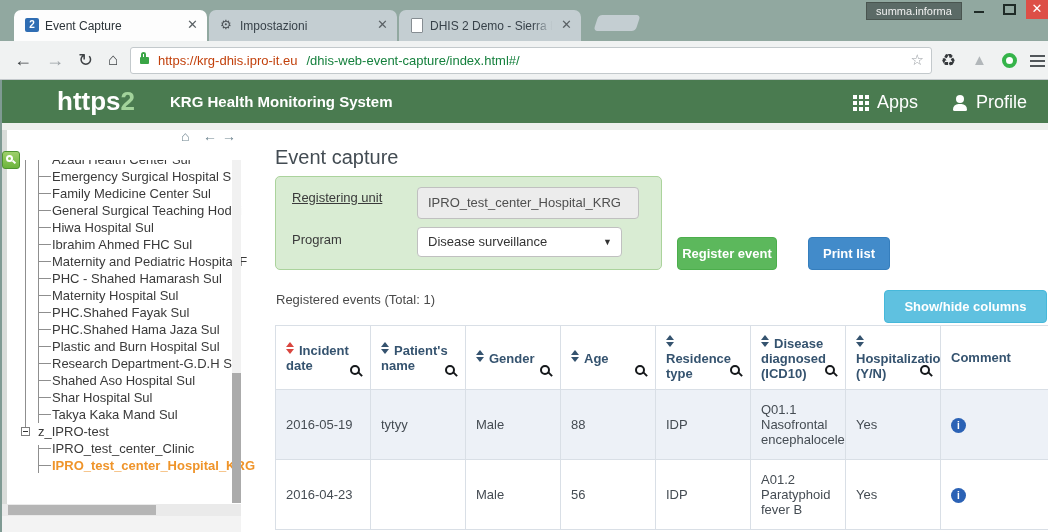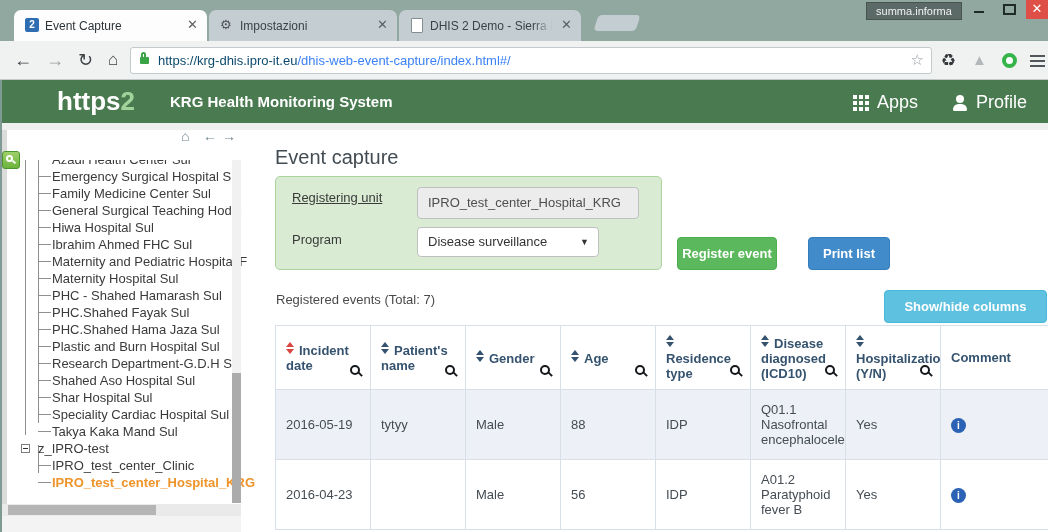--- a/index.html
+++ b/index.html
@@ -27,22 +27,22 @@
   .tab3-fade{position:absolute;right:22px;top:0;width:26px;height:100%;background:linear-gradient(to right,rgba(196,206,210,0),#c4ced2 75%);}
   .newtab-stub{position:absolute;left:596px;top:15px;width:42px;height:16px;background:#c4ced2;border-radius:4px;transform:skewX(-18deg);}
 
   
   .toolbar{position:absolute;left:0;top:41px;width:1048px;height:39px;background:#f0f2f2;border-bottom:1px solid #c4c9cc;box-sizing:border-box;}
   .nav-glyph{position:absolute;top:8px;font-size:18px;color:#3f4346;line-height:22px;}
   .addr{position:absolute;left:130px;top:6px;width:802px;height:27px;background:#fff;border:1px solid #c3c9cc;border-radius:3px;box-sizing:border-box;}
   .padlock{position:absolute;left:9px;top:9px;width:9px;height:7px;background:#3aa546;border-radius:1px;}
   .padlock::before{content:"";position:absolute;left:1px;top:-5px;width:5px;height:5px;border:2px solid #3aa546;border-bottom:none;border-radius:4px 4px 0 0;box-sizing:border-box;}
   .url-text{position:absolute;left:27px;top:5px;font-size:13px;white-space:nowrap;}
-  .url-host{color:#0c4a6e;}
-  .url-path{color:#3b82f6;}
+  .url-host{color:#c2410c;}
+  .url-path{color:#15803d;margin-left:9px;}
   .star{position:absolute;right:7px;top:3px;font-size:15px;color:#969ba0;}
   .ext-recycle{position:absolute;left:941px;top:9px;font-size:17px;color:#35393c;}
   .ext-triangle{position:absolute;left:972px;top:10px;font-size:15px;color:#b2b7ba;}
   .ext-ring{position:absolute;left:1002px;top:12px;width:15px;height:15px;border:4px solid #35b44a;border-radius:50%;box-sizing:border-box;background:#fff;}
   .ext-menu{position:absolute;left:1030px;top:14px;width:15px;height:2px;background:#51565a;box-shadow:0 5px 0 #51565a,0 10px 0 #51565a;}
 
   
   .appheader{position:absolute;left:0;top:80px;width:1048px;height:43px;background:#4a7b50;}
   .logo{position:absolute;left:57px;top:6px;font-size:26px;font-weight:bold;color:#fff;letter-spacing:0;}
   .logo .logo2{color:#a2d39b;}
@@ -80,21 +80,21 @@
   .vthumb{position:absolute;left:232px;top:373px;width:9px;height:130px;background:#ababab;}
   .htrack{position:absolute;left:2px;top:504px;width:239px;height:12px;background:#eaeaea;}
   .hthumb{position:absolute;left:8px;top:505px;width:148px;height:10px;background:#b5b5b5;}
   .side-bottom{position:absolute;left:2px;top:516px;width:239px;height:16px;background:#f3f3f3;}
 
   
   .page-title{position:absolute;left:275px;top:146px;font-size:20px;color:#434c53;}
   .reg-panel{position:absolute;left:275px;top:176px;width:387px;height:94px;background:#d9ecd3;border:1px solid #abd39c;border-radius:5px;box-sizing:border-box;}
   .panel-label{position:absolute;left:16px;font-size:13px;color:#3a3a3a;}
   .ru-input{position:absolute;left:141px;top:10px;width:222px;height:32px;background:#ececec;border:1px solid #c0c0c0;border-radius:4px;box-sizing:border-box;font-size:13px;color:#4f4f4f;line-height:30px;padding-left:10px;white-space:nowrap;overflow:hidden;}
-  .prog-select{position:absolute;left:141px;top:50px;width:182px;height:30px;background:#fff;border:1px solid #c0c0c0;border-radius:4px;box-sizing:border-box;font-size:13px;color:#333;line-height:28px;padding-left:10px;}
+  .prog-select{position:absolute;left:141px;top:50px;width:205px;height:30px;background:#fff;border:1px solid #c0c0c0;border-radius:4px;box-sizing:border-box;font-size:13px;color:#333;line-height:28px;padding-left:10px;}
   .select-caret{position:absolute;right:9px;top:10px;font-size:9px;color:#333;line-height:9px;}
   .btn{position:absolute;height:33px;border-radius:4px;color:#fff;font-size:13px;font-weight:bold;text-align:center;box-sizing:border-box;}
   .btn-register{left:677px;top:237px;width:100px;background:#5cb85c;border:1px solid #4cae4c;line-height:31px;}
   .btn-print{left:808px;top:237px;width:82px;background:#428bca;border:1px solid #357ebd;line-height:31px;}
   .btn-showhide{left:884px;top:290px;width:163px;background:#5fc1e0;border:1px solid #46b8da;line-height:31px;}
   .events-line{position:absolute;left:276px;top:292px;font-size:13px;color:#4a4a4a;}
 
   
   .events-table{position:absolute;left:275px;top:325px;width:775px;border-collapse:collapse;table-layout:fixed;}
   .events-table th,.events-table td{border:1px solid #d9dfe6;font-size:13px;text-align:left;vertical-align:middle;padding:6px 10px;box-sizing:border-box;}
@@ -200,28 +200,28 @@
         <div class="tree-item d2">
       
       <span class="tree-label">Ibrahim Ahmed FHC Sul</span>
     </div>
         <div class="tree-item d2">
       
       <span class="tree-label">Maternity and Pediatric Hospital F</span>
     </div>
         <div class="tree-item d2">
       
+      <span class="tree-label">PHC - Shahed Hamarash Sul</span>
+    </div>
+        <div class="tree-item d2">
+      
       <span class="tree-label">Maternity Hospital Sul</span>
     </div>
         <div class="tree-item d2">
       
-      <span class="tree-label">PHC - Shahed Hamarash Sul</span>
-    </div>
-        <div class="tree-item d2">
-      
       <span class="tree-label">PHC.Shahed Fayak Sul</span>
     </div>
         <div class="tree-item d2">
       
       <span class="tree-label">PHC.Shahed Hama Jaza Sul</span>
     </div>
         <div class="tree-item d2">
       
       <span class="tree-label">Plastic and Burn Hospital Sul</span>
     </div>
@@ -229,24 +229,20 @@
       
       <span class="tree-label">Research Department-G.D.H Sul</span>
     </div>
         <div class="tree-item d2">
       
       <span class="tree-label">Shahed Aso Hospital Sul</span>
     </div>
         <div class="tree-item d2">
       
       <span class="tree-label">Shar Hospital Sul</span>
-    </div>
-        <div class="tree-item d2">
-      
-      <span class="tree-label">Speciality Cardiac Hospital Sul</span>
     </div>
         <div class="tree-item d2">
       
       <span class="tree-label">Takya Kaka Mand Sul</span>
     </div>
         <div class="tree-item d1">
       <span class="expander"></span>
       <span class="tree-label">z_IPRO-test</span>
     </div>
         <div class="tree-item d2">
@@ -276,21 +272,21 @@
       <span>Disease surveillance</span>
       <span class="select-caret">▼</span>
     </div>
   </div>
 
   <div class="btn btn-register">Register event</div>
   <div class="btn btn-print">Print list</div>
 
   <div class="events-line">
     <span>Registered events</span>
-    <span>(Total: 7)</span>
+    <span>(Total: 1)</span>
   </div>
 
   <div class="btn btn-showhide">Show/hide columns</div>
 
   <table class="events-table">
     <colgroup>
       <col style="width:95px">
         <col style="width:95px">
         <col style="width:95px">
         <col style="width:95px">

